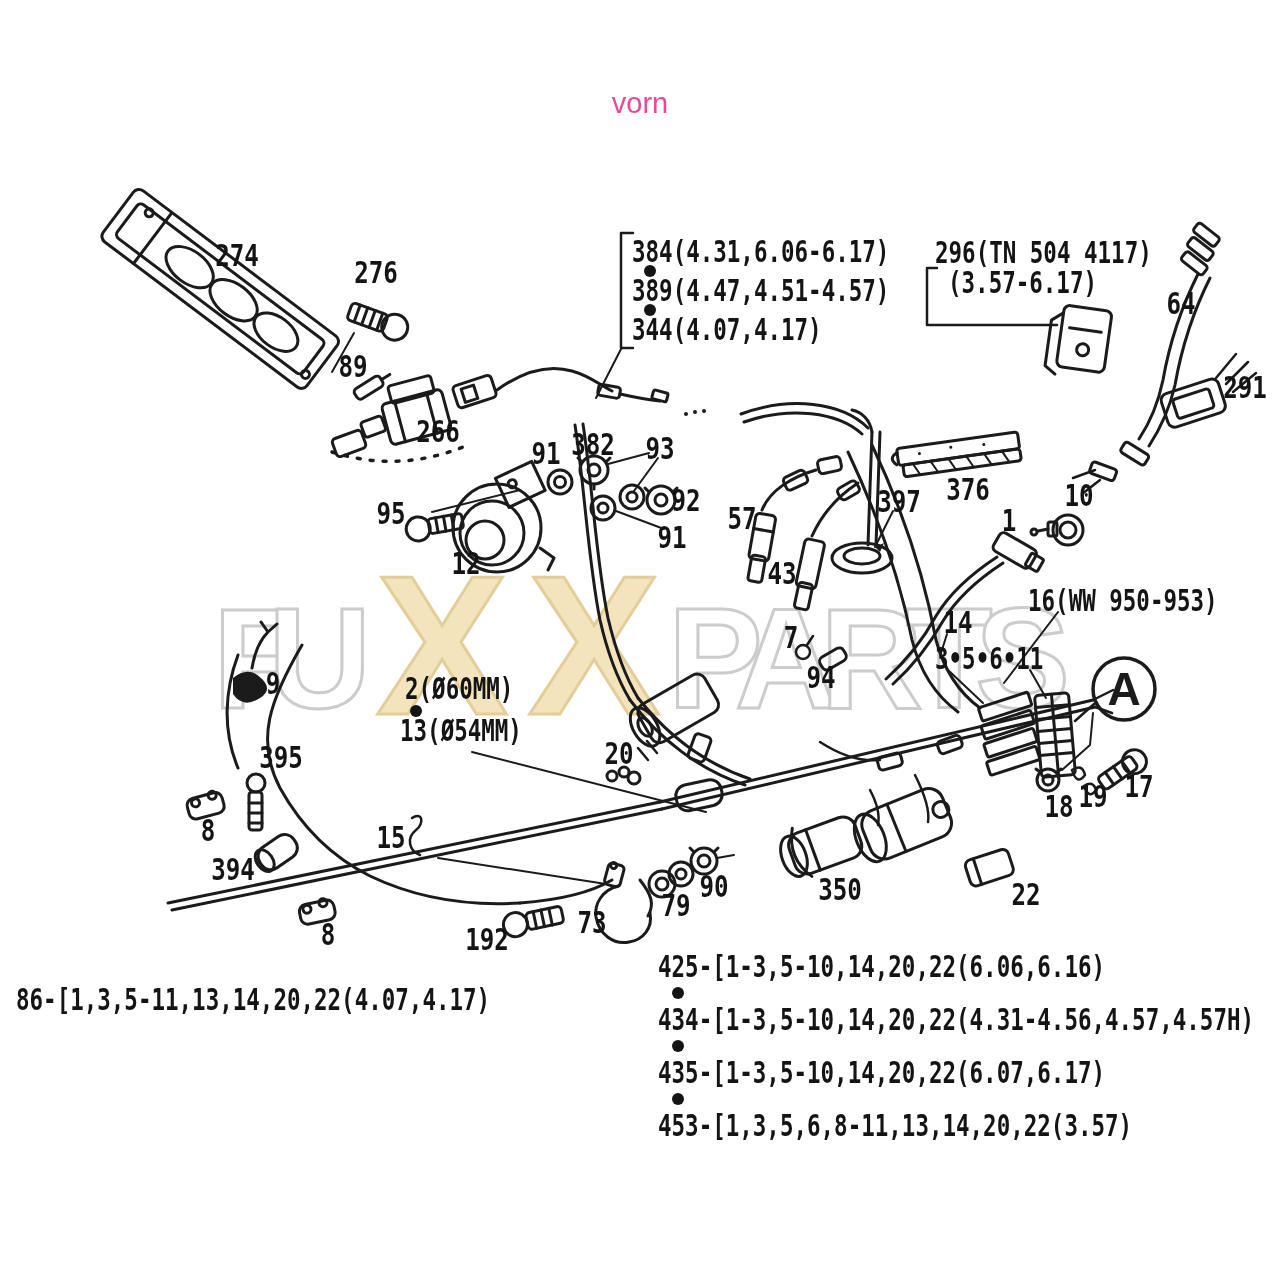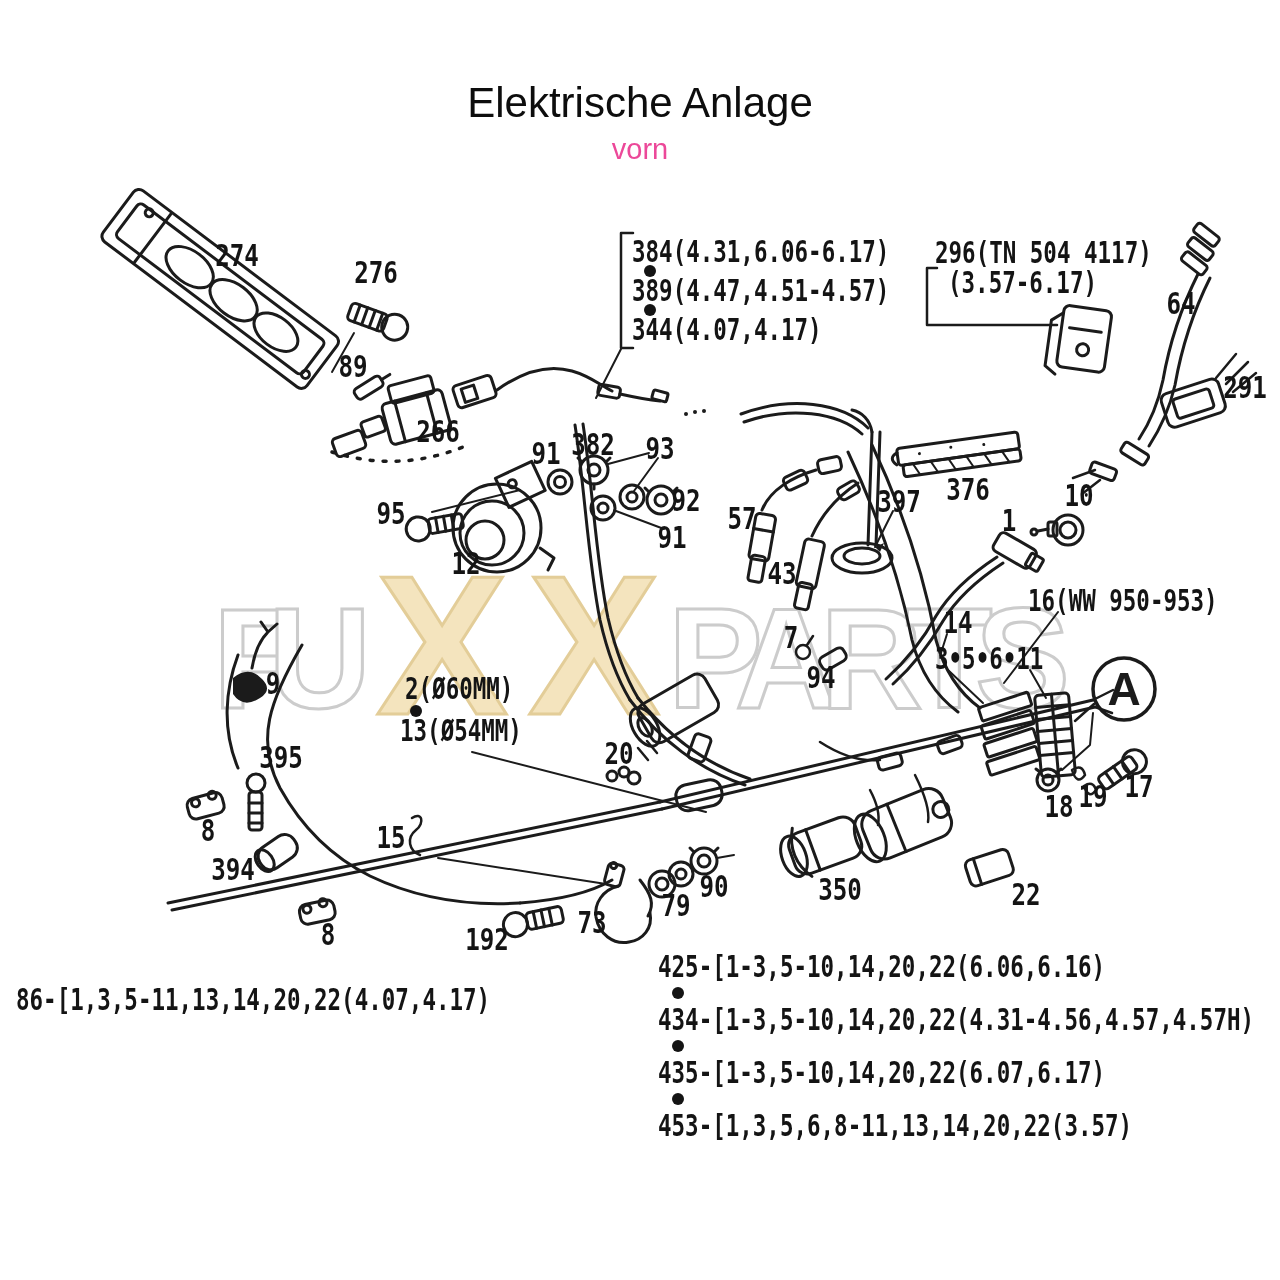--- a/index.html
+++ b/index.html
@@ -16,21 +16,20 @@
          transform:translateY(-50%) scaleX(.75);transform-origin:left center;white-space:pre;}
   .bdot{position:absolute;width:12px;height:12px;border-radius:50%;background:#141414;
         transform:translate(-50%,-50%);}
 </style>
 </head>
 <body>
 
 <div id="page">
 
   <div id="title-wrap">
-    <div id="page-title">Elektrische Anlage</div>
     <div id="page-subtitle">vorn</div>
   </div>
 
   <svg id="art" viewBox="0 0 1280 1280" xmlns="http://www.w3.org/2000/svg">
 
     <g font-family="Liberation Sans, sans-serif" font-weight="bold">
       <text x="213" y="708" font-size="142" fill="#ffffff" stroke="#cccccc" stroke-width="3" textLength="158">FU</text>
       <text x="376" y="714" font-size="198" fill="#f4e4be" stroke="#e3cd98" stroke-width="3" textLength="284">XX</text>
       <text x="668" y="708" font-size="142" fill="#ffffff" stroke="#cccccc" stroke-width="3" textLength="402">PARTS</text>
     </g>

